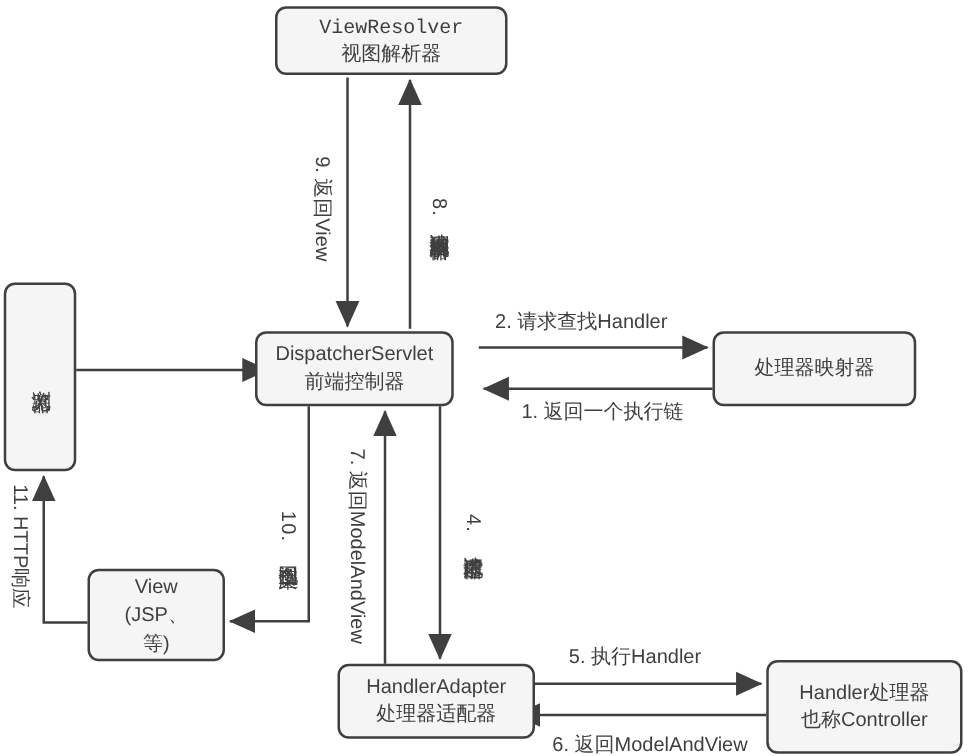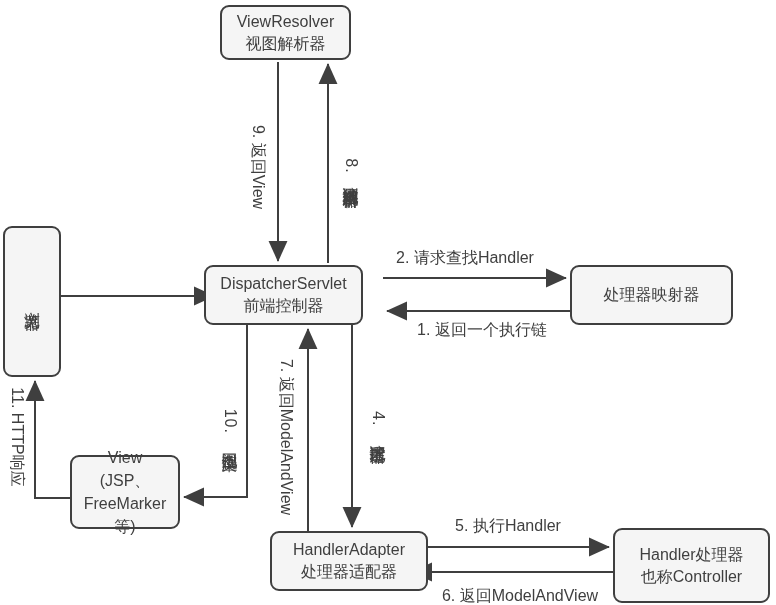--- a/index.html
+++ b/index.html
@@ -46,42 +46,41 @@
       <line x1="328" y1="263" x2="328" y2="64" marker-end="url(#ah)"></line>
       <line x1="352" y1="325" x2="352" y2="527" marker-end="url(#ah)"></line>
       <line x1="308" y1="531" x2="308" y2="329" marker-end="url(#ah)"></line>
       <polyline points="247,325 247,497 184,497" marker-end="url(#ah)"></polyline>
       <polyline points="70,498 35,498 35,381" marker-end="url(#ah)"></polyline>
       <line x1="408" y1="547" x2="609" y2="547" marker-end="url(#ah)"></line>
       <line x1="613" y1="572" x2="412" y2="572" marker-end="url(#ah)"></line>
     </g>
   </svg>
 
-  <div class="node" style="left:220px;top:5px;width:131px;height:55px;">
+  <div class="node" style="left:220px;top:5px;width:186px;height:55px;font-family:Liberation Mono, monospace;">
     <div class="ln">ViewResolver</div>
     <div class="ln">视图解析器</div>
   </div>
 
   <div class="node" style="left:3px;top:226px;width:58px;height:151px;">
     <div class="ln vtext">浏览器</div>
   </div>
 
   <div class="node" style="left:204px;top:265px;width:159px;height:60px;">
     <div class="ln">DispatcherServlet</div>
     <div class="ln">前端控制器</div>
   </div>
 
   <div class="node" style="left:570px;top:265px;width:163px;height:60px;">
     <div class="ln">处理器映射器</div>
   </div>
 
   <div class="node" style="left:70px;top:455px;width:110px;height:74px;line-height:23px;">
     <div class="ln">View</div>
     <div class="ln">(JSP、</div>
-    <div class="ln">FreeMarker</div>
     <div class="ln">等)</div>
   </div>
 
   <div class="node" style="left:250px;top:531px;width:158px;height:60px;margin-left:20px;">
     <div class="ln">HandlerAdapter</div>
     <div class="ln">处理器适配器</div>
   </div>
 
   <div class="node" style="left:613px;top:528px;width:157px;height:75px;">
     <div class="ln">Handler处理器</div>

